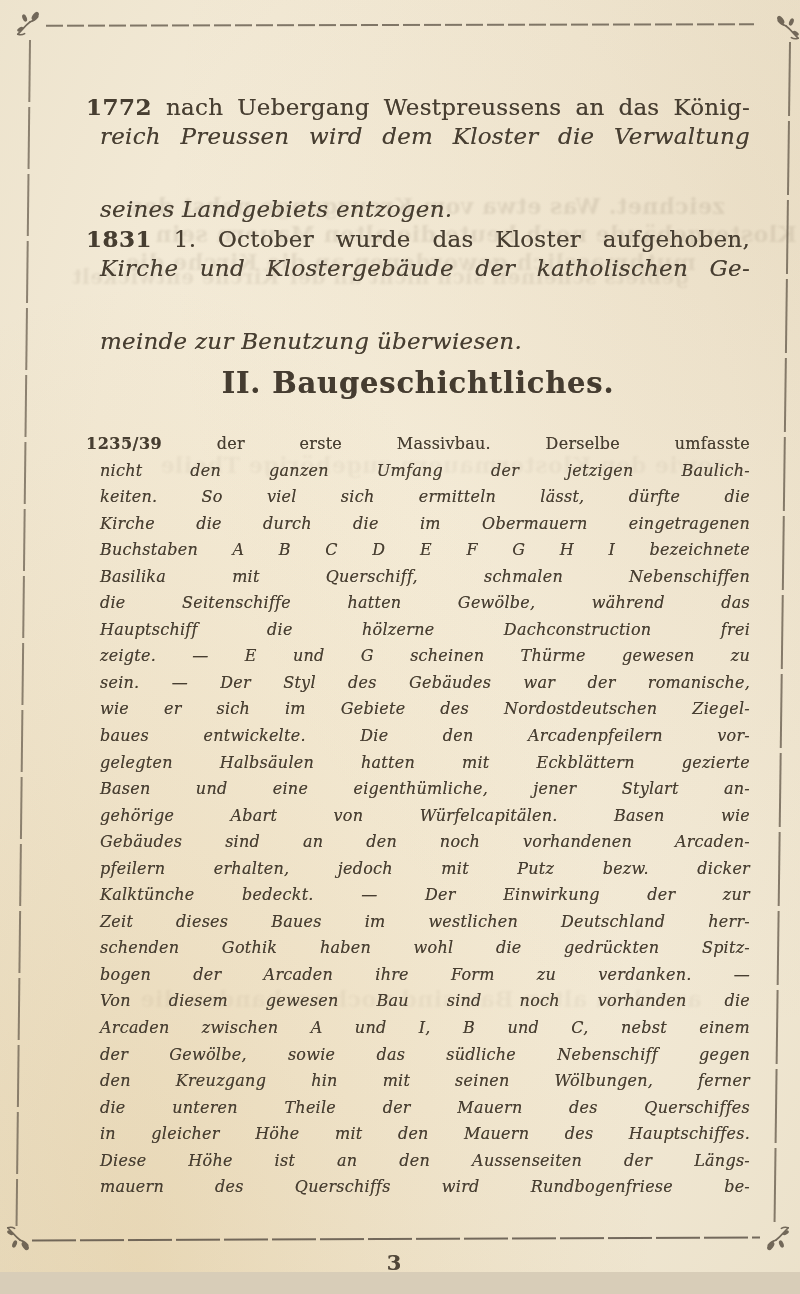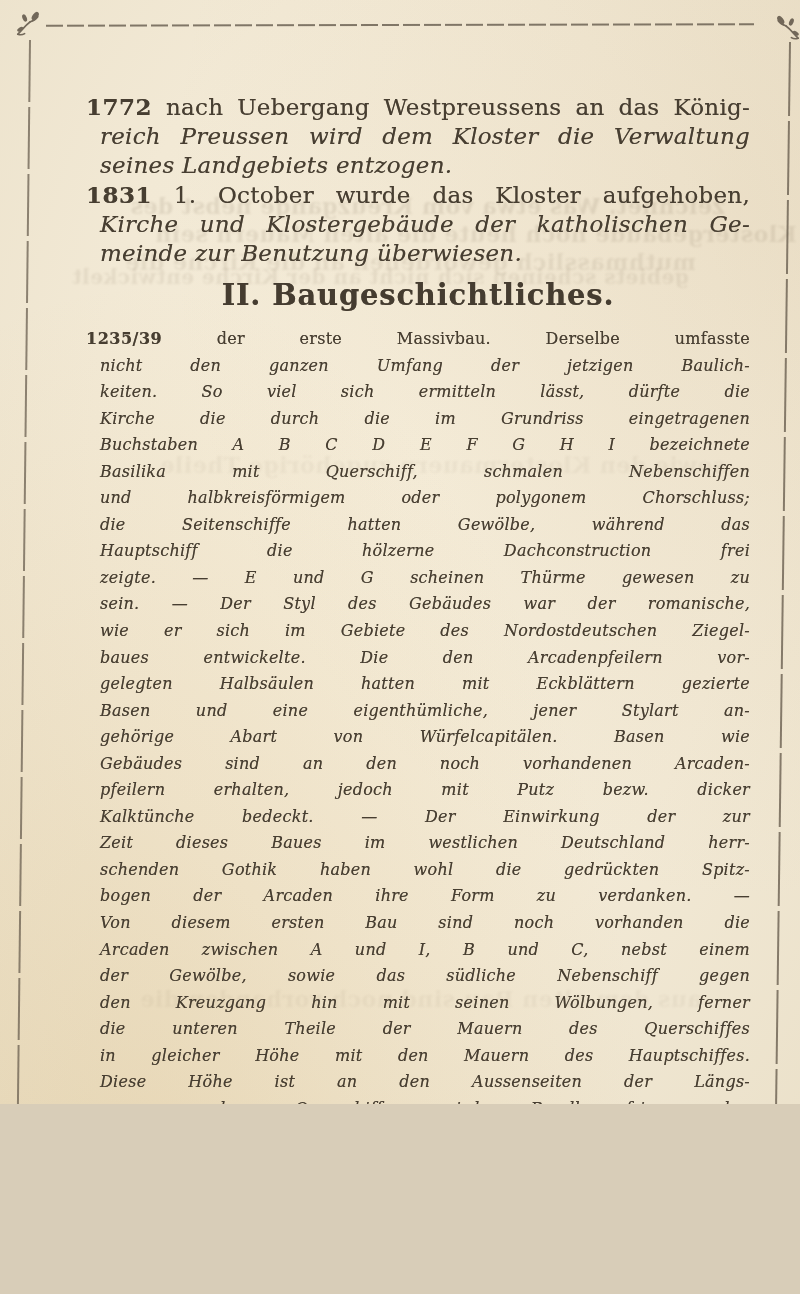--- a/index.html
+++ b/index.html
@@ -1,18 +1,18 @@
 <!DOCTYPE html>
 <html><head>
 <meta charset="utf-8">
 <style>
   html,body{margin:0;padding:0;background:#d8cdb8;}
   .page{
     position:relative;
-    width:800px;height:1104px;
+    width:800px;height:1272px;
     overflow:hidden;
     font-family:"DejaVu Serif","Liberation Serif",serif;
     color:#473e31;
     background:
       radial-gradient(ellipse at 140px 1262px, rgba(209,168,92,.22), rgba(209,168,92,0) 55%),
       radial-gradient(ellipse at 745px 205px, rgba(190,158,110,.12), rgba(190,158,110,0) 55%),
       radial-gradient(ellipse at 52% 42%, #f6eedb 0%, #f2e9d5 55%, #ebe1ca 100%);
   }
   
   .rule{position:absolute;pointer-events:none;}
@@ -59,27 +59,27 @@
   
   .text-block{
     position:absolute;left:86px;top:92px;width:664px;
     text-shadow:0 0 .55px rgba(62,52,40,.6);
     letter-spacing:.25px;
   }
   .line{
     text-align:justify;
     text-align-last:justify;
   }
-  .line.endline{text-align-last:left;}
+  .line.endline{text-align-last:left;margin-top:44px;}
   .line.cont{padding-left:14px;font-style:italic;}
   .group-top .line{font-size:23px;line-height:29px;}
   .group-main .line{font-size:16px;line-height:26.55px;}
   .lead{font-weight:bold;letter-spacing:.5px;}
   .section-heading{
-    margin:9px 0 13px 0;
+    margin:9px 0 30px 0;
     font-size:29px;line-height:36px;font-weight:bold;
     text-align:center;letter-spacing:.8px;
     color:#453c30;
   }
   
   .page-number{
     position:absolute;left:0;top:1250px;width:788px;
     text-align:center;font-size:21px;font-weight:bold;
     color:#514739;text-shadow:0 0 .5px rgba(62,52,40,.5);
   }
@@ -172,40 +172,39 @@
           <div class="line cont">Kirche und Klostergebäude der katholischen Ge-</div>
           <div class="line cont endline">meinde zur Benutzung überwiesen.</div>
         </div>
       </div>
     <h2 class="section-heading">II. Baugeschichtliches.</h2>
     <div class="group-main">
         <div>
           <div class="line"><b class="lead">1235/39</b> der erste Massivbau.  Derselbe umfasste</div>
           <div class="line cont">nicht den ganzen Umfang der jetzigen Baulich-</div>
           <div class="line cont">keiten.  So viel sich ermitteln lässt, dürfte die</div>
-          <div class="line cont">Kirche die durch die im Grundriss eingetragenen</div>
+          <div class="line cont">Kirche die durch die im Obermauern eingetragenen</div>
           <div class="line cont">Buchstaben A B C D E F G H I bezeichnete</div>
           <div class="line cont">Basilika mit Querschiff, schmalen Nebenschiffen</div>
-          <div class="line cont">und halbkreisförmigem oder polygonem Chorschluss;</div>
           <div class="line cont">die Seitenschiffe hatten Gewölbe, während das</div>
           <div class="line cont">Hauptschiff die hölzerne Dachconstruction frei</div>
           <div class="line cont">zeigte. — E und G scheinen Thürme gewesen zu</div>
           <div class="line cont">sein. — Der Styl des Gebäudes war der romanische,</div>
           <div class="line cont">wie er sich im Gebiete des Nordostdeutschen Ziegel-</div>
           <div class="line cont">baues entwickelte.  Die den Arcadenpfeilern vor-</div>
           <div class="line cont">gelegten Halbsäulen hatten mit Eckblättern gezierte</div>
           <div class="line cont">Basen und eine eigenthümliche, jener Stylart an-</div>
           <div class="line cont">gehörige Abart von Würfelcapitälen.  Basen wie</div>
           <div class="line cont">Gebäudes sind an den noch vorhandenen Arcaden-</div>
           <div class="line cont">pfeilern erhalten, jedoch mit Putz bezw. dicker</div>
           <div class="line cont">Kalktünche bedeckt. — Der Einwirkung der zur</div>
           <div class="line cont">Zeit dieses Baues im westlichen Deutschland herr-</div>
           <div class="line cont">schenden Gothik haben wohl die gedrückten Spitz-</div>
           <div class="line cont">bogen der Arcaden ihre Form zu verdanken. —</div>
-          <div class="line cont">Von diesem ersten Bau sind noch vorhanden die</div>
+          <div class="line cont">Von diesem gewesen Bau sind noch vorhanden die</div>
           <div class="line cont">Arcaden zwischen A und I, B und C, nebst einem</div>
           <div class="line cont">der Gewölbe, sowie das südliche Nebenschiff gegen</div>
           <div class="line cont">den Kreuzgang hin mit seinen Wölbungen, ferner</div>
           <div class="line cont">die unteren Theile der Mauern des Querschiffes</div>
           <div class="line cont">in gleicher Höhe mit den Mauern des Hauptschiffes.</div>
           <div class="line cont">Diese Höhe ist an den Aussenseiten der Längs-</div>
           <div class="line cont">mauern des Querschiffs wird Rundbogenfriese be-</div>
         </div>
       </div>
   </div>

